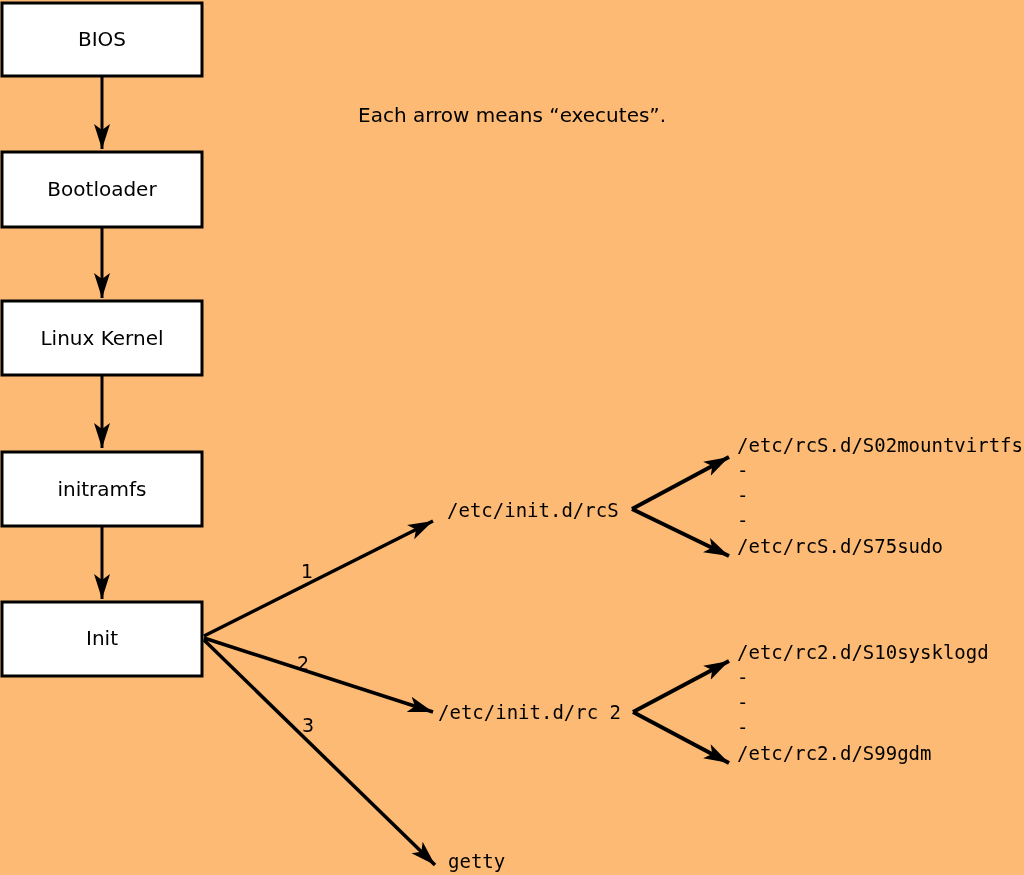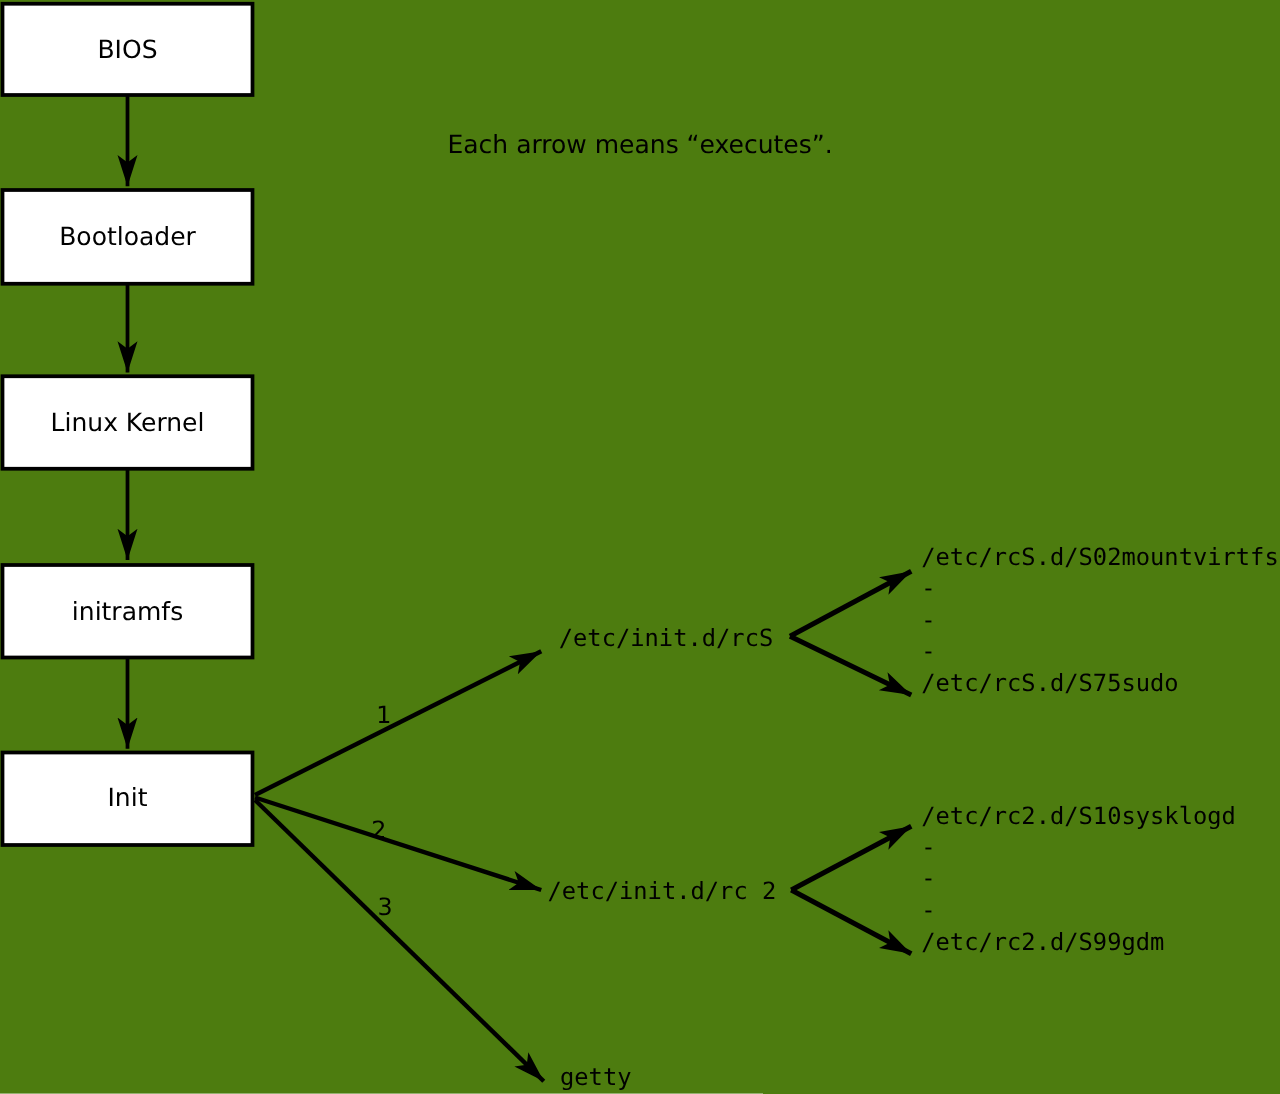--- a/index.html
+++ b/index.html
@@ -4,21 +4,21 @@
 <style>
   html, body {
     margin: 0;
     padding: 0;
     background: #ffffff;
   }
   .canvas {
     position: relative;
     width: 1024px;
     height: 875px;
-    background: #4d7c0f;
+    background: #fdba74;
     overflow: hidden;
   }
   svg { display: block; }
   .box {
     fill: #ffffff;
     stroke: #000000;
     stroke-width: 3;
   }
   .box-label {
     font-family: "DejaVu Sans", "Liberation Sans", sans-serif;

